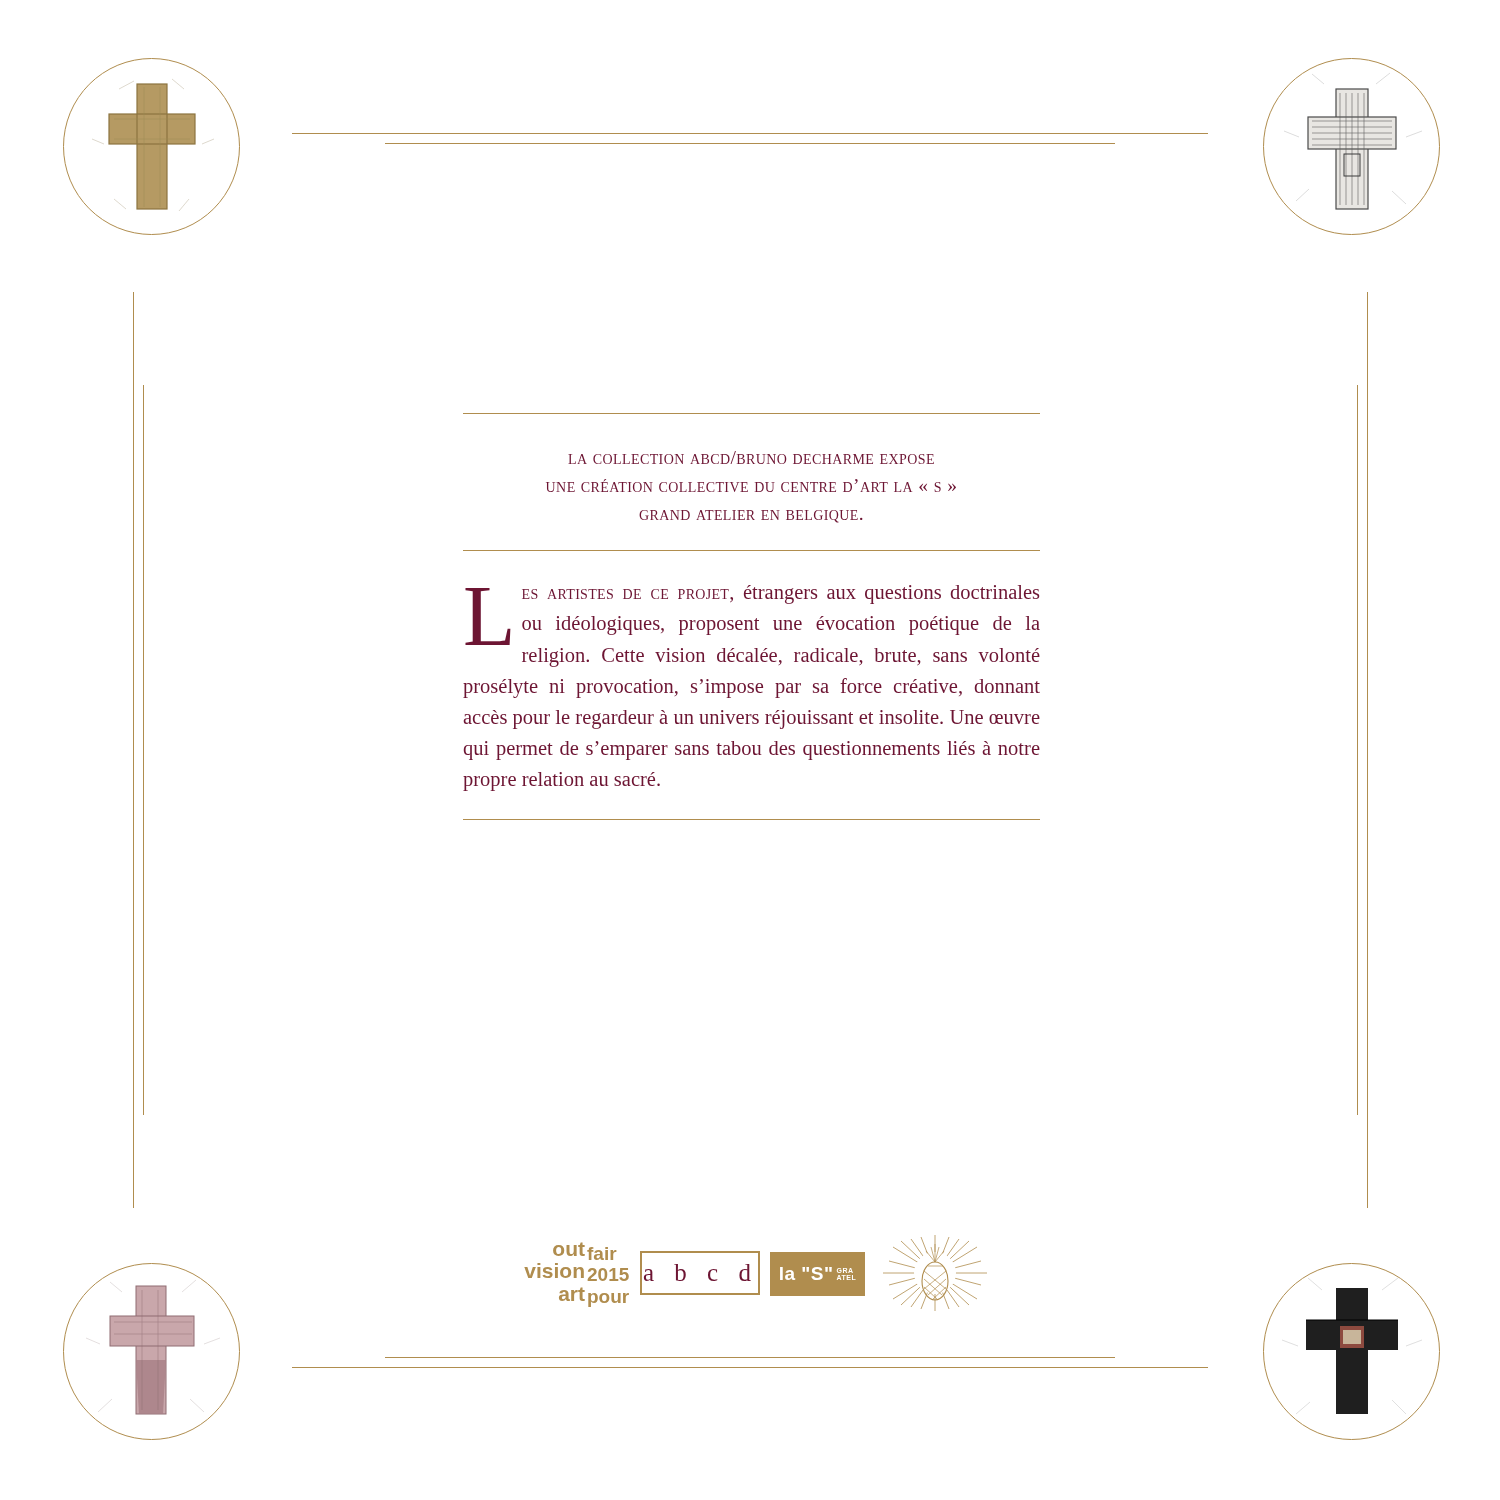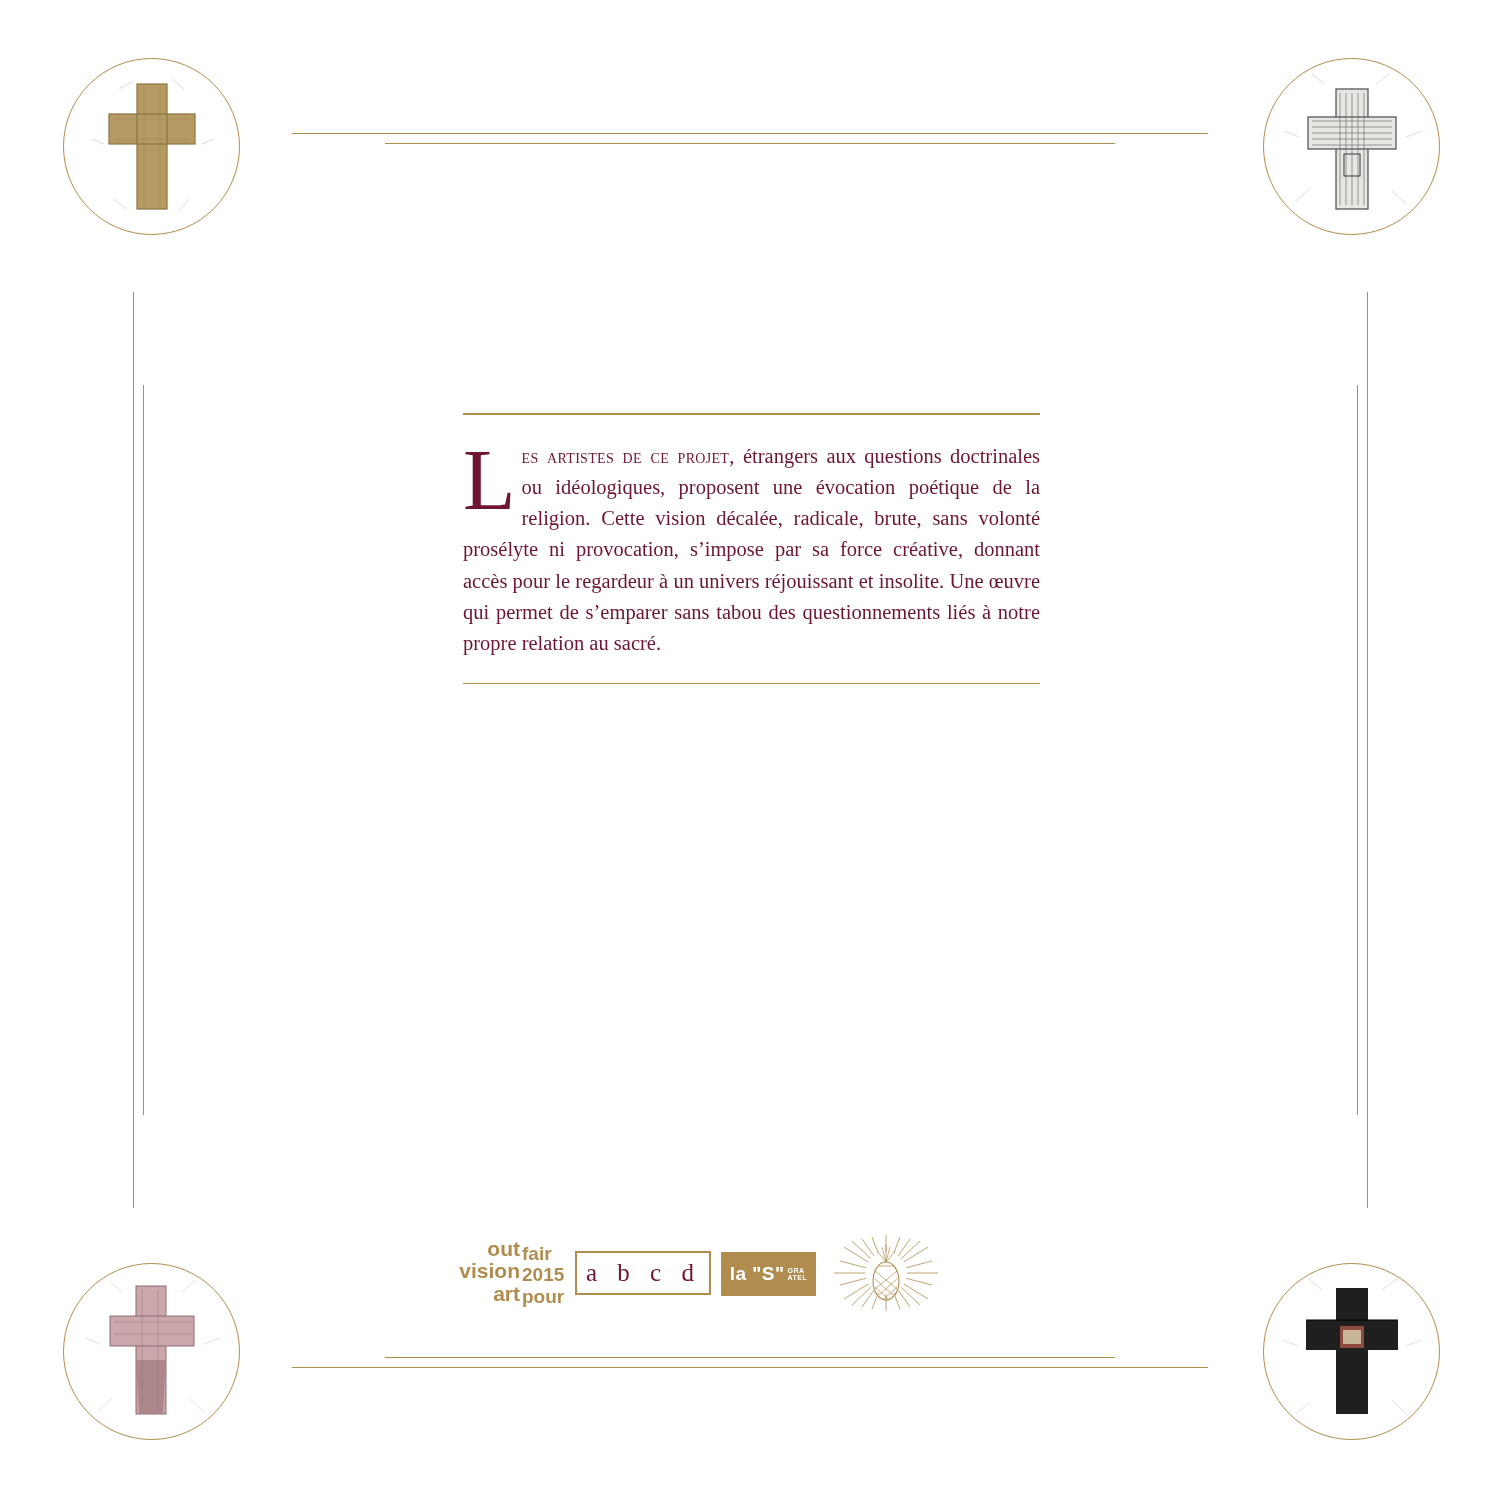--- a/index.html
+++ b/index.html
@@ -119,21 +119,21 @@
 
   
   .logos {
     position: absolute;
     left: 440px;
     top: 1228px;
     width: 620px;
     height: 90px;
     display: flex;
     align-items: center;
-    justify-content: flex-start;
+    justify-content: center;
   }
   .logo { position: relative; }
 
   .logo-oaf {
     width: 135px;
     height: 84px;
     color: #b08d4e;
     font-family: "Liberation Sans", sans-serif;
     position: relative;
   }
@@ -151,21 +151,21 @@
     position: absolute;
     left: 82px;
     top: 12px;
     text-align: left;
     font-size: 19px;
     line-height: 1.12;
     font-weight: bold;
   }
 
   .logo-abcd {
-    width: 136px;
+    width: 120px;
     height: 44px;
     border: 2px solid #b08d4e;
     color: #6d1533;
     font-family: "Liberation Serif", serif;
     font-size: 25px;
     letter-spacing: 7px;
     display: flex;
     align-items: center;
     justify-content: center;
     box-sizing: border-box;
@@ -282,20 +282,25 @@
       <rect x="42" y="56" width="92" height="30" fill="#1f1f1f"></rect>
       <rect x="76" y="62" width="24" height="22" fill="#8d4a3f"></rect>
       <rect x="79" y="66" width="18" height="14" fill="#c8b59a"></rect>
       <path d="M42 56 L134 56" stroke="#000" stroke-width="1"></path>
     </svg>
   </div>
 
   <div class="content">
     <div class="divider"></div>
 
+    <div class="headline">
+      <span class="line l1">La collection abcd/Bruno Decharme expose</span>
+      <span class="line l2">une création collective du centre d’art la « S »</span>
+      <span class="line l3">Grand Atelier en Belgique.</span>
+    </div>
 
     <div class="divider"></div>
 
     <div class="body-block">
       <p class="para first"><span class="dropcap">L</span><span class="smallcaps-lead">es artistes de ce projet,</span><span> étrangers aux questions doctrinales ou idéologiques, proposent une évocation poétique de la religion. Cette vision décalée, radicale, brute, sans volonté prosélyte ni provocation, s’impose par sa force créative, donnant accès pour le regardeur à un univers réjouissant et insolite. Une œuvre qui permet de s’emparer sans tabou des questionnements liés à notre propre relation au sacré.</span></p>
     </div>
 
     <div class="divider mid"></div>
 
   </div>

